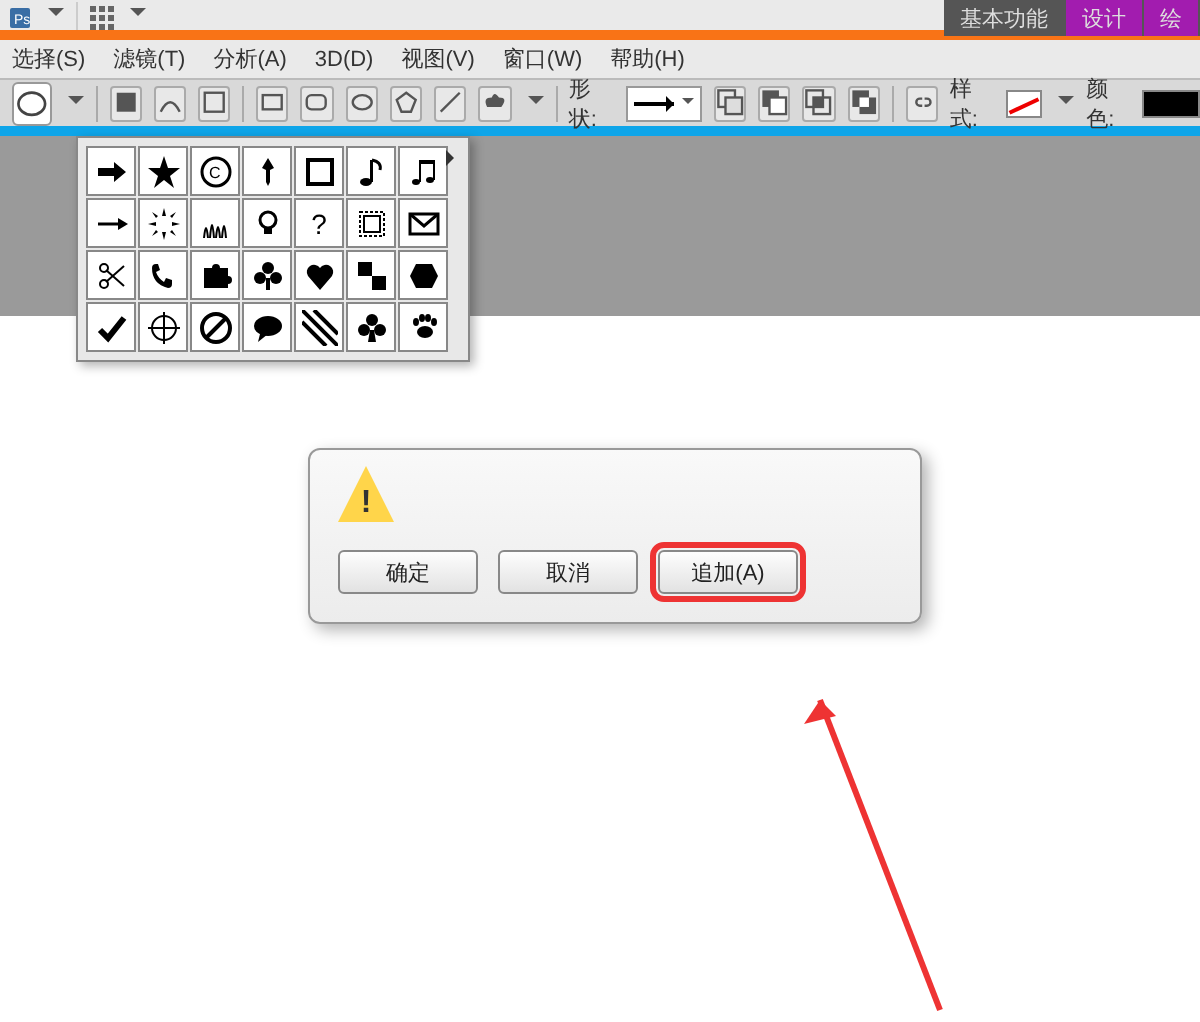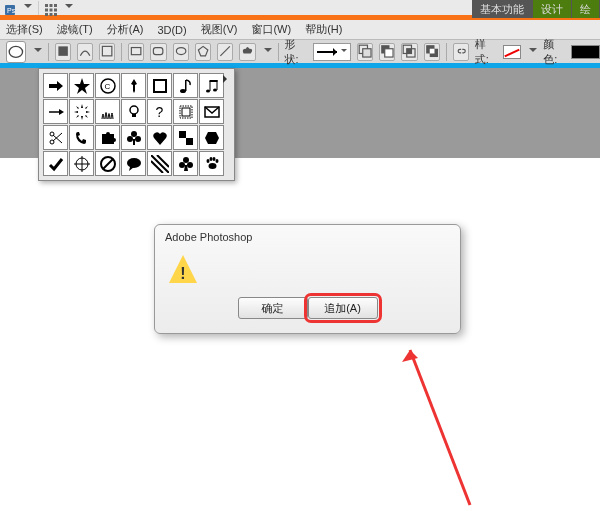--- a/index.html
+++ b/index.html
@@ -1,19 +1,19 @@
 <!DOCTYPE html>
 <html><head>
 <meta charset="utf-8">
 <style>
 * { margin: 0; padding: 0; box-sizing: border-box; font-family: "Microsoft YaHei", sans-serif; }
 body { width: 600px; height: 511px; background: #fff; position: relative; overflow: hidden; }
 
 .top-tabs { position: absolute; top: 0; right: 0; height: 18px; display: flex; z-index: 2; }
-.tab { font-size: 11px; padding: 2px 8px; background: #4d7c0f; color: #ddd; border-right: 1px solid #555; }
+.tab { font-size: 11px; padding: 2px 8px; background: #a21caf; color: #ddd; border-right: 1px solid #555; }
 .tab.active { background: #555; }
 
 .title-strip { height: 20px; background: #eaeaea; border-bottom: 5px solid #f97316; display: flex; align-items: center; gap: 6px; padding-left: 4px; }
 .title-strip .icon { width: 12px; height: 12px; }
 .title-strip .sep { width: 1px; height: 14px; background: #ccc; }
 
 .menubar { height: 20px; background: #eaeaea; border-bottom: 1px solid #bbb; display: flex; align-items: center; padding-left: 6px; gap: 14px; font-size: 11px; color: #333; }
 .menubar span { cursor: default; }
 
 .optbar { height: 28px; background: #d9d9d9; border-bottom: 5px solid #0ea5e9; display: flex; align-items: center; padding-left: 6px; gap: 6px; font-size: 11px; color: #333; }
@@ -36,21 +36,21 @@
 .palette-cell svg { width: 18px; height: 18px; }
 .palette-side { position: absolute; right: 3px; top: 6px; width: 8px; height: 8px; border: 4px solid transparent; border-left-color: #333; cursor: pointer; }
 
 .canvas { position: absolute; left: 0; right: 0; top: 158px; bottom: 0; background: #fff; }
 
 .dialog { position: absolute; left: 154px; top: 224px; width: 307px; background: linear-gradient(#f9f9f9,#ececec); border: 1px solid #999; border-radius: 6px; box-shadow: 3px 3px 8px rgba(0,0,0,0.3); z-index: 6; }
 .dialog-title { font-size: 11px; padding: 6px 10px 4px; color: #333; }
 .dialog-body { display: flex; align-items: center; padding: 8px 14px 6px; gap: 10px; }
 .warn-icon { width: 28px; height: 28px; background: #ffd54a; clip-path: polygon(50% 0, 100% 100%, 0 100%); display: flex; align-items: flex-end; justify-content: center; font-size: 16px; font-weight: bold; color: #333; }
 .dialog-msg { font-size: 11px; color: #222; }
-.dialog-buttons { display: flex; justify-content: center; padding: 8px 14px 14px; }
+.dialog-buttons { display: flex; gap: 10px; padding: 8px 14px 14px; }
 .dlg-btn { width: 70px; height: 22px; background: linear-gradient(#fdfdfd,#e2e2e2); border: 1px solid #888; border-radius: 3px; font-size: 11px; color: #222; display: flex; align-items: center; justify-content: center; cursor: pointer; }
 .dlg-btn.highlight { outline: 3px solid #e33; outline-offset: 1px; }
 
 .red-arrow { position: absolute; left: 380px; top: 340px; z-index: 7; pointer-events: none; }
 
 .sm-tri { width: 0; height: 0; border: 4px solid transparent; border-top-color: #555; display: inline-block; margin-left: 2px; }
 </style>
 </head>
 <body>
 
@@ -374,26 +374,26 @@
           <ellipse cx="14" cy="6" rx="1.5" ry="2" fill="#000"></ellipse>
           <ellipse cx="9.5" cy="11" rx="4" ry="3" fill="#000"></ellipse>
         </svg>
       </div>
   </div>
 </div>
 
 <div class="canvas"></div>
 
 <div class="dialog">
-  <div class="dialog-title">Adobe Photoshop</div>
   <div class="dialog-body">
     <div class="warn-icon">!</div>
   </div>
   <div class="dialog-buttons">
     <div class="dlg-btn">确定</div>
+    <div class="dlg-btn">取消</div>
     <div class="dlg-btn highlight">追加(A)</div>
   </div>
 </div>
 
 <svg class="red-arrow" width="100" height="170">
   <line x1="90" y1="165" x2="30" y2="10" stroke="#e33" stroke-width="3"></line>
   <polygon points="30,10 22,22 38,18" fill="#e33"></polygon>
 </svg>
 
 </body></html>

